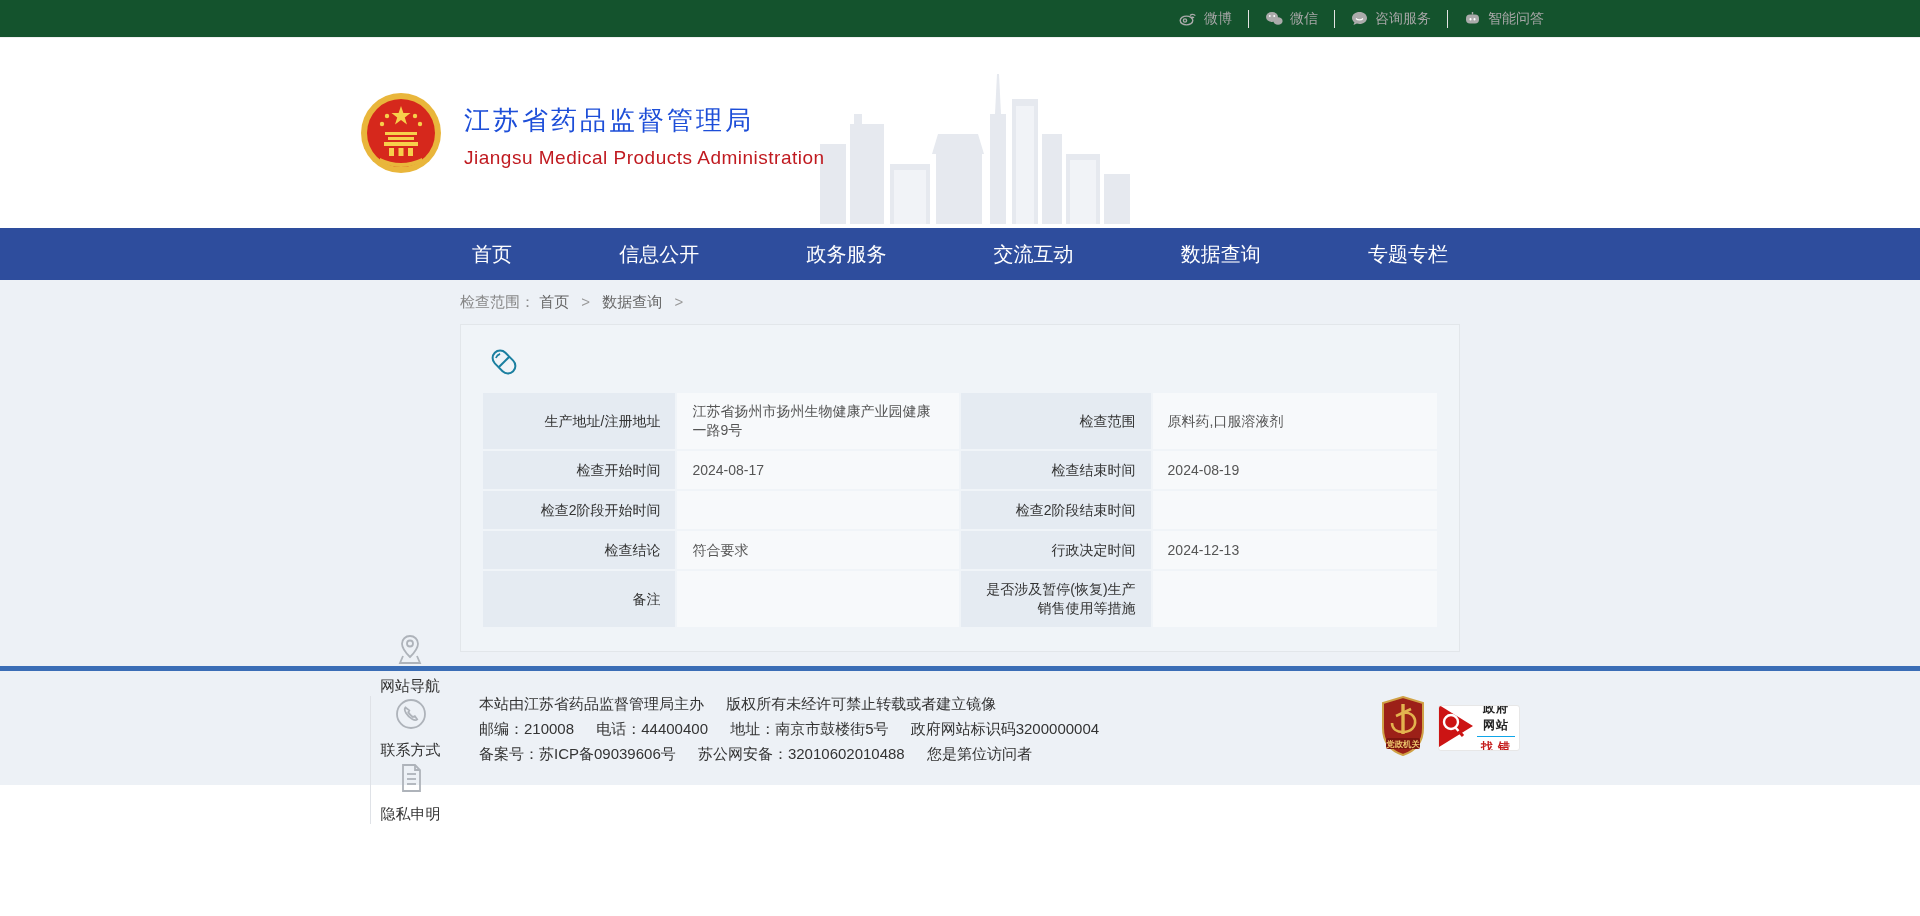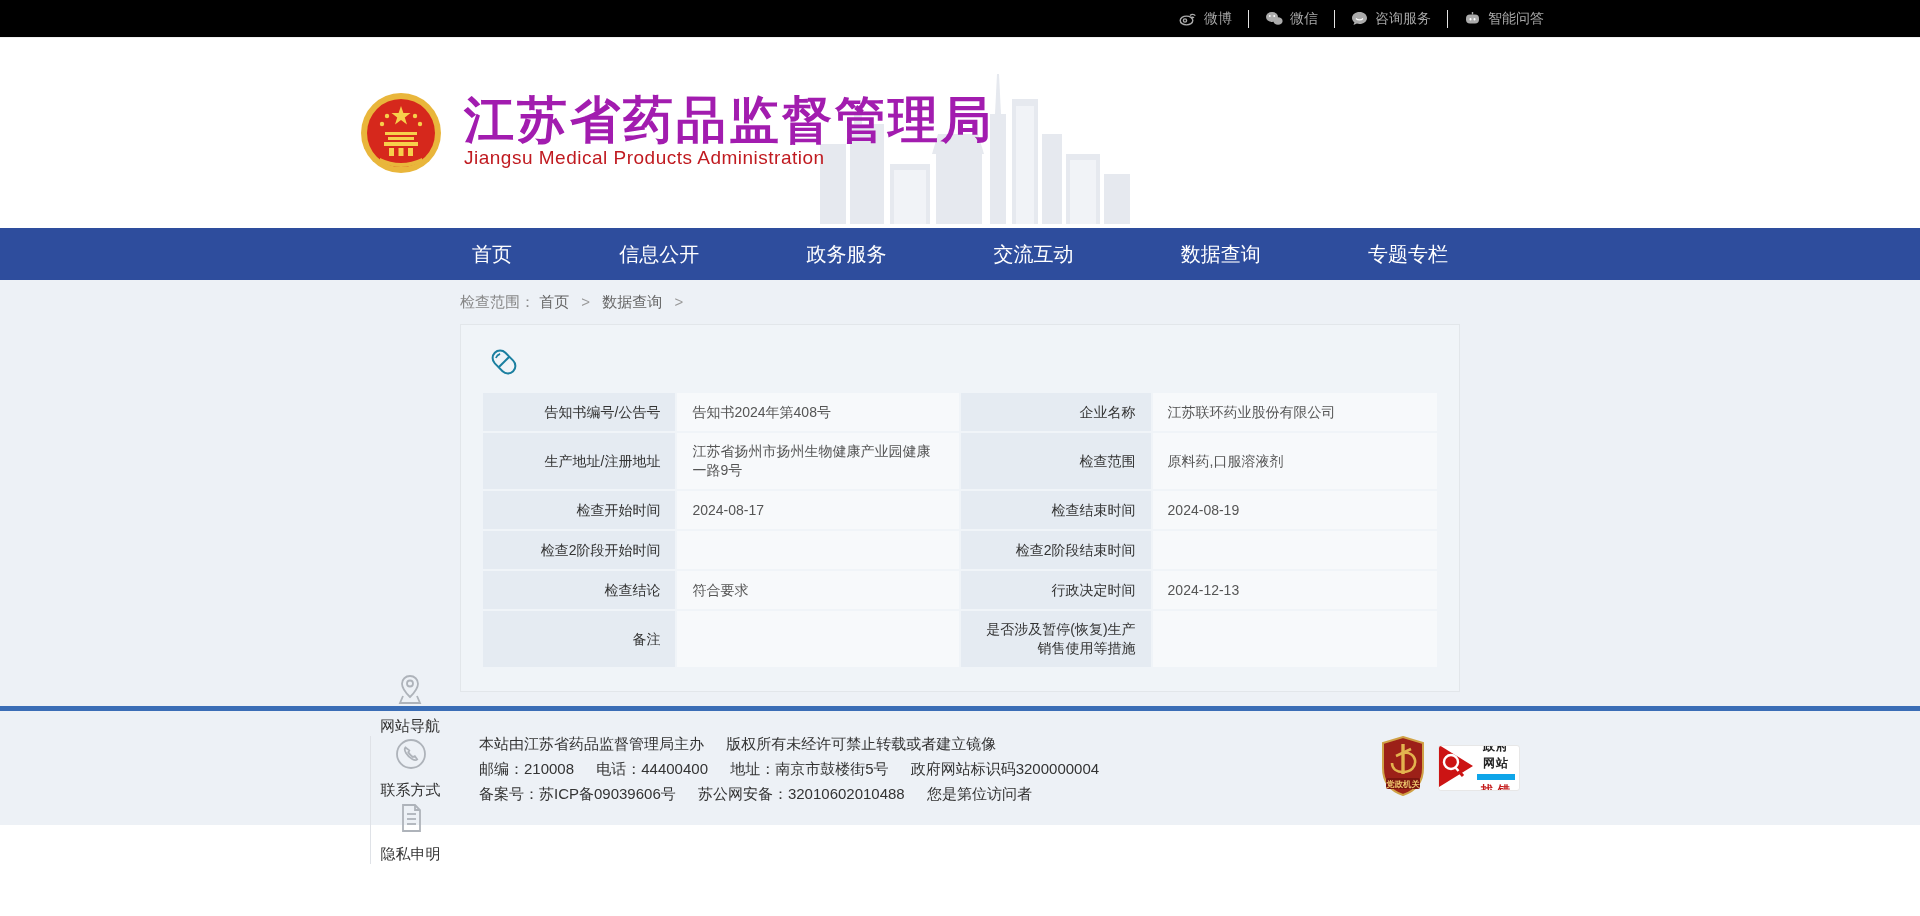--- a/index.html
+++ b/index.html
@@ -2,33 +2,33 @@
 <html><head>
 <meta charset="utf-8">
 <style>
   * { margin:0; padding:0; box-sizing:border-box; }
   html,body { width:1920px; height:916px; background:#ffffff; font-family:"Liberation Sans", sans-serif; overflow:hidden; }
 
   .container-wide   { width:1200px; margin:0 auto; }
   .container-narrow { width:1000px; margin:0 auto; }
 
   
-  .topbar { height:38px; background:#000000; border-bottom:1px solid #f0f0f0; }
+  .topbar { height:38px; background:#14532d; border-bottom:1px solid #f0f0f0; }
   .topbar .container-wide { height:100%; display:flex; align-items:center; justify-content:flex-end; }
   .topbar-item { display:flex; align-items:center; gap:7px; color:#a6a6a6; font-size:14px; padding:0 16px; cursor:pointer; }
   .topbar-item + .topbar-item { border-left:1px solid #e3e3e3; }
   .topbar-item svg { display:block; }
 
   
   .header { height:190px; background:#ffffff; position:relative; overflow:hidden; }
   .header .container-wide { height:100%; display:flex; align-items:center; position:relative; z-index:2; }
   .skyline { position:absolute; left:820px; bottom:0; z-index:1; }
   .emblem { width:82px; height:82px; flex:0 0 auto; }
   .brand { margin-left:22px; }
-  .brand-title { font-size:50px; font-weight:bold; color:#a21caf; letter-spacing:3px; line-height:46px; }
+  .brand-title { font-size:26px; font-weight:normal; color:#1d4ed8; letter-spacing:3px; line-height:46px; }
   .brand-sub { font-size:19px; color:#c01a20; letter-spacing:0.5px; margin-top:4px; }
 
   
   .nav { height:52px; background:#2e4d9d; }
   .nav .container-narrow { height:100%; display:flex; align-items:center; justify-content:space-between; }
   .nav-item { color:#ffffff; font-size:20px; line-height:52px; padding:0 12px; cursor:pointer; white-space:nowrap; }
 
   
   .content { background:#edf1f6; padding-bottom:14px; min-height:372px; }
   .breadcrumb { padding:13px 0 12px; font-size:15px; color:#888; }
@@ -55,21 +55,21 @@
   .quick-link + .quick-link { border-left:1px solid #dfe2e7; }
   .quick-link svg { display:block; margin:0 auto 9px; color:#aeb3ba; }
   .quick-link .ql-label { font-size:15px; color:#333; white-space:nowrap; }
 
   .footer-info { flex:1; text-align:left; font-size:15px; color:#333; line-height:25px; padding:0 20px; }
   .footer-info span { margin:0 9px; }
 
   .badges { display:flex; align-items:center; gap:10px; margin-right:40px; }
   .badge-find { width:82px; height:46px; background:#ffffff; border:1px solid #e7e7e7; border-radius:3px; display:flex; align-items:center; cursor:pointer; overflow:hidden; }
   .bf-text { flex:1; text-align:center; }
-  .bf-line1 { font-size:12px; font-weight:bold; color:#222; letter-spacing:1px; padding-bottom:2px; border-bottom:6px solid #0ea5e9; margin:0 4px 2px; }
+  .bf-line1 { font-size:12px; font-weight:bold; color:#222; letter-spacing:1px; padding-bottom:2px; border-bottom:1px solid #0ea5e9; margin:0 4px 2px; }
   .bf-line2 { font-size:12px; font-weight:bold; color:#c41a1a; letter-spacing:5px; padding-left:4px;text-decoration:underline; }
   .badge-party { cursor:pointer; display:block; }
 </style>
 </head>
 <body>
 
 <div class="topbar">
   <div class="container-wide">
     <div class="topbar-item">
       <span>
@@ -193,26 +193,20 @@
           <g transform="rotate(-45 15 15)" fill="none" stroke="#1b7fa0" stroke-width="2">
             <rect x="7.5" y="2" width="15" height="26" rx="7.5"></rect>
             <line x1="7.5" y1="15" x2="22.5" y2="15"></line>
             <path d="M12 6.5 Q15 5 18 6.5" stroke-width="1.6"></path>
           </g>
         </svg>
       </div>
 
       <table class="detail">
         <tbody>
-            <tr>
-          <td class="lbl c1">告知书编号/公告号</td>
-          <td class="val c2">告知书2024年第408号</td>
-          <td class="lbl c3">企业名称</td>
-          <td class="val c4">江苏联环药业股份有限公司</td>
-        </tr>
         <tr>
           <td class="lbl c1">生产地址/注册地址</td>
           <td class="val c2">江苏省扬州市扬州生物健康产业园健康一路9号</td>
           <td class="lbl c3">检查范围</td>
           <td class="val c4">原料药,口服溶液剂</td>
         </tr>
         <tr>
           <td class="lbl c1">检查开始时间</td>
           <td class="val c2">2024-08-17</td>
           <td class="lbl c3">检查结束时间</td>

